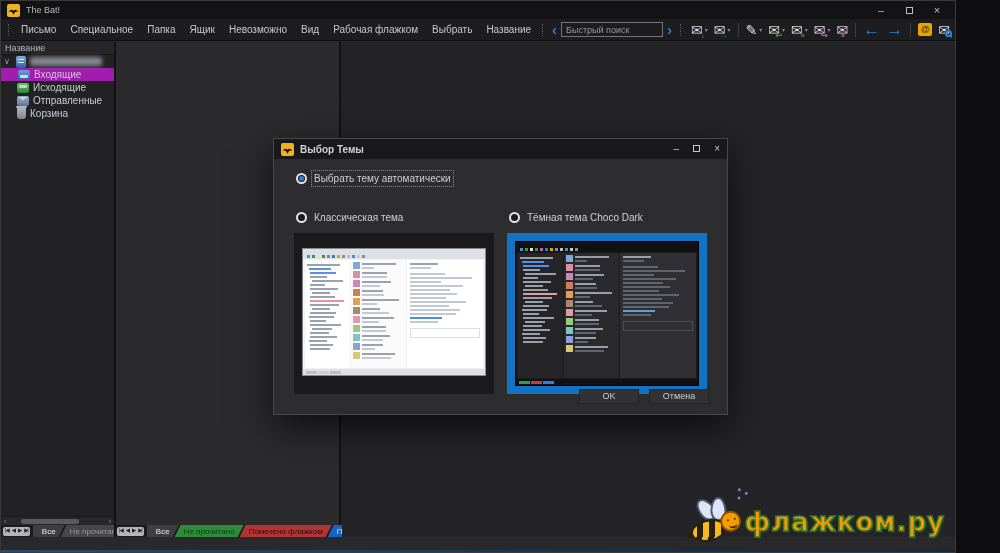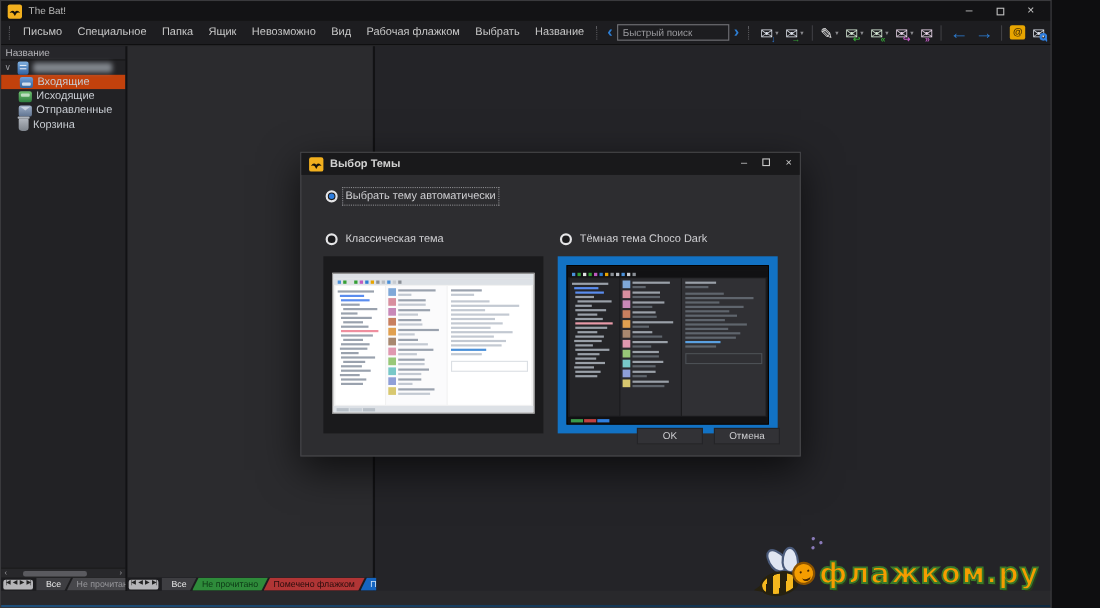--- a/index.html
+++ b/index.html
@@ -56,21 +56,21 @@
   .folderpane { position:absolute; top:41px; left:0; width:113px; bottom:27px; background:#222225; }
   .vdiv { position:absolute; top:41px; bottom:15px; width:2px; background:#121214; }
   .d1 { left:113px; } .d2 { left:338px; }
   .msgpane  { position:absolute; top:41px; left:115px; width:223px; bottom:27px; background:#2b2b2e; }
   .viewpane { position:absolute; top:41px; left:340px; right:0; bottom:15px; background:#242428; }
 
   .fheader { height:13px; background:#26262a; border-bottom:1px solid #141416; font-size:9px;
              color:#b5b5ba; padding:1px 4px; }
   .frow { height:13px; display:flex; align-items:center; gap:4px; padding-left:16px; font-size:10px; color:#c8ccd2; }
   .frow.account { padding-left:3px; }
-  .frow.selected { background:#c2410c;padding-left:17px; }
+  .frow.selected { background:#a21caf;padding-left:17px; }
   .fchev { font-size:8px; color:#9a9a9e; width:8px; flex:none; }
   .ficon { position:relative; width:12px; height:10px; border-radius:2px; flex:none; }
   .fi-account { width:10px; height:12px; border-radius:2px; background:linear-gradient(#7fb0e0,#2f5f9f); }
   .fi-account::before { content:""; position:absolute; left:2px; right:2px; top:3px; height:1px;
                         background:rgba(255,255,255,.8); box-shadow:0 3px 0 rgba(255,255,255,.8); }
   .fi-inbox  { background:linear-gradient(#6f9fd8,#31639f); }
   .fi-inbox::before { content:""; position:absolute; left:2px; right:2px; bottom:2px; height:3px;
                       background:rgba(255,255,255,.75); border-radius:1px; }
   .fi-outbox { background:linear-gradient(#6fc070,#2f7f3f); }
   .fi-outbox::before { content:""; position:absolute; left:2px; right:2px; top:2px; height:3px;

